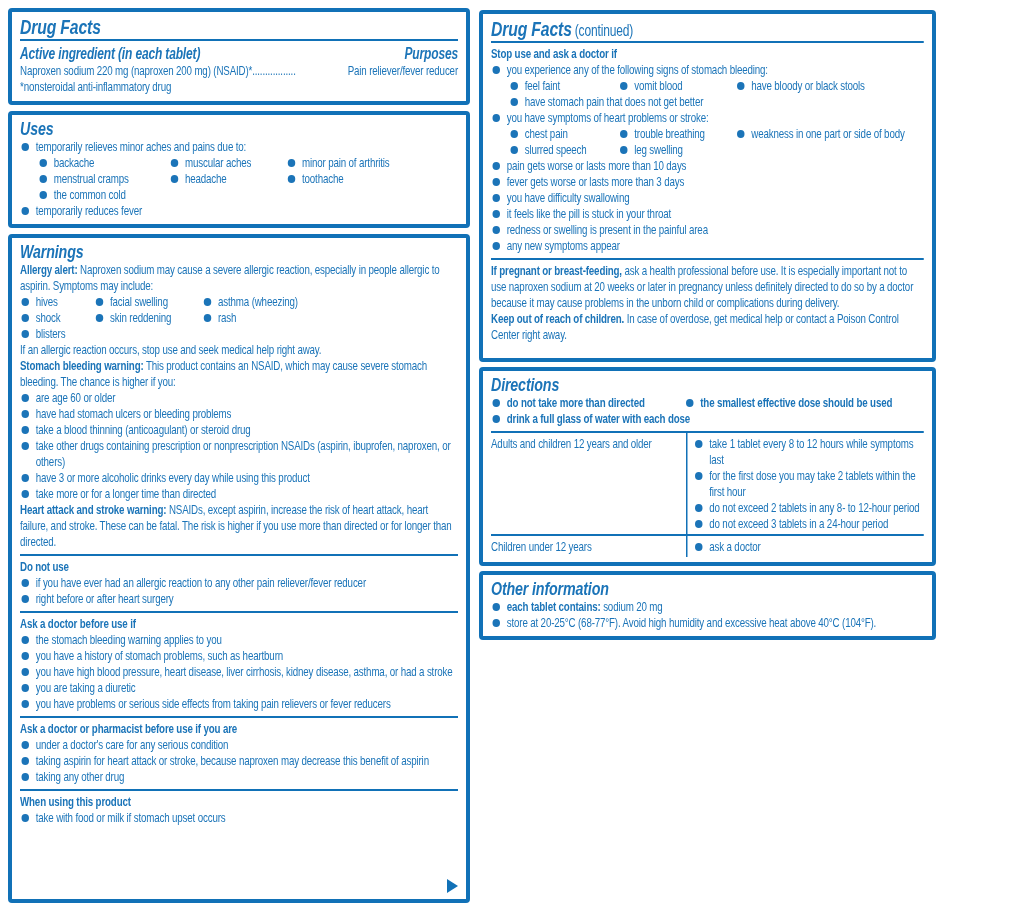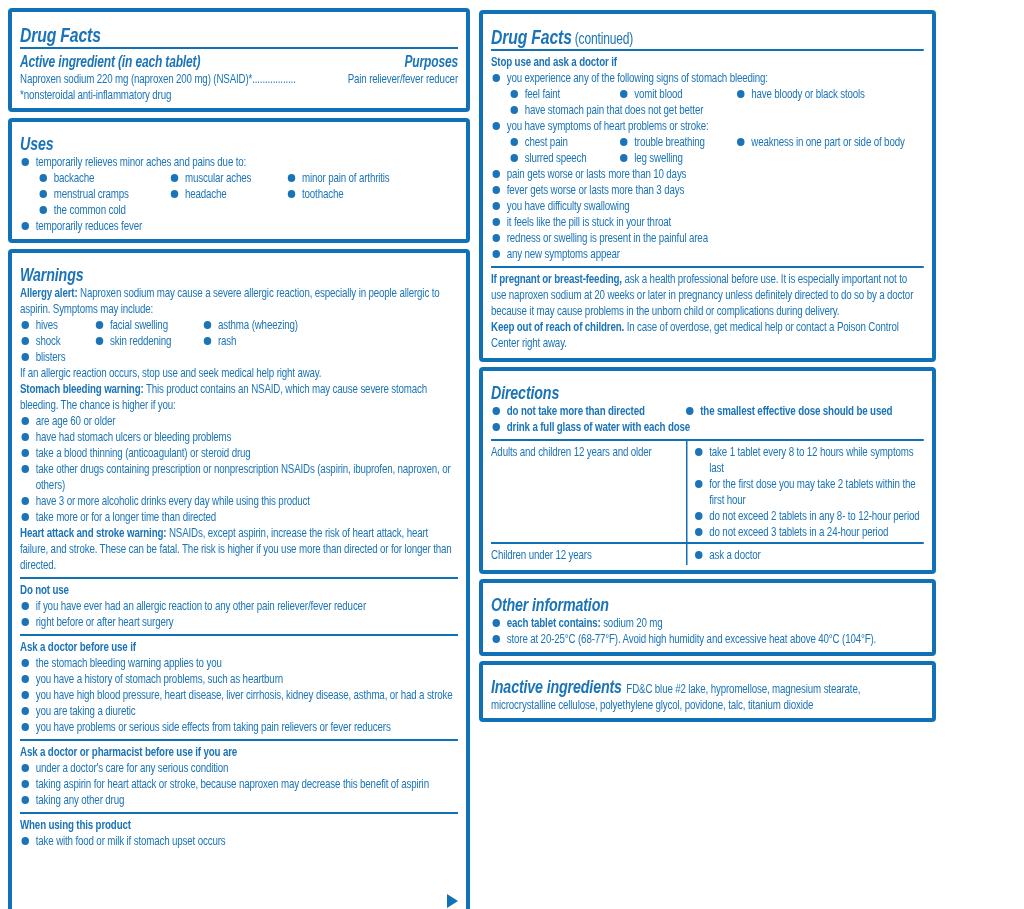--- a/index.html
+++ b/index.html
@@ -6,21 +6,21 @@
   body {
     width:1024px; height:909px; position:relative; overflow:hidden;
     background:#ffffff; color:#1b74b8;
     font-family:"Liberation Sans", sans-serif;
   }
   .col { position:absolute; }
   #col-left  { left:8px;  top:8px;  width:462px; }
   #col-right { left:479px; top:10px; width:457px; }
   .box {
     border:4px solid #1171b7; border-radius:4px; background:#fff;
-    margin-bottom:6px; padding:11px 8px 5px; box-sizing:border-box;
+    margin-bottom:6px; padding:3px 8px 5px; box-sizing:border-box;
     position:relative; overflow:hidden;
   }
   #col-right .box { margin-bottom:5px; }
   #box-l1{min-height:97px}  #box-l2{min-height:112px} #box-l3{min-height:669px}
   #box-r1{min-height:352px} #box-r2{min-height:165px} #box-r3{min-height:64px}
   #box-r4{min-height:47px}  #box-r5{min-height:34px}
   .cond {
     width:133.33%; transform:scaleX(0.75); transform-origin:0 0;
     font-size:13px; line-height:16px; letter-spacing:-0.2px;
   }
@@ -441,20 +441,15 @@
           <span>sodium 20 mg</span>
         </span>
       </div>
       <div class="bullet">
         <span class="dot"></span>
         <span class="btext">store at 20-25°C (68-77°F).  Avoid high humidity and excessive heat above 40°C (104°F).</span>
       </div>
     </div>
   </div>
 
-  <div class="box" id="box-r4">
-    <div class="cond inline-title">
-      <span class="stitle">Inactive ingredients</span><span>FD&amp;C blue #2 lake, hypromellose, magnesium stearate, microcrystalline cellulose, polyethylene glycol, povidone, talc, titanium dioxide</span>
-    </div>
-  </div>
 
 
 </div>
 
 </body></html>

